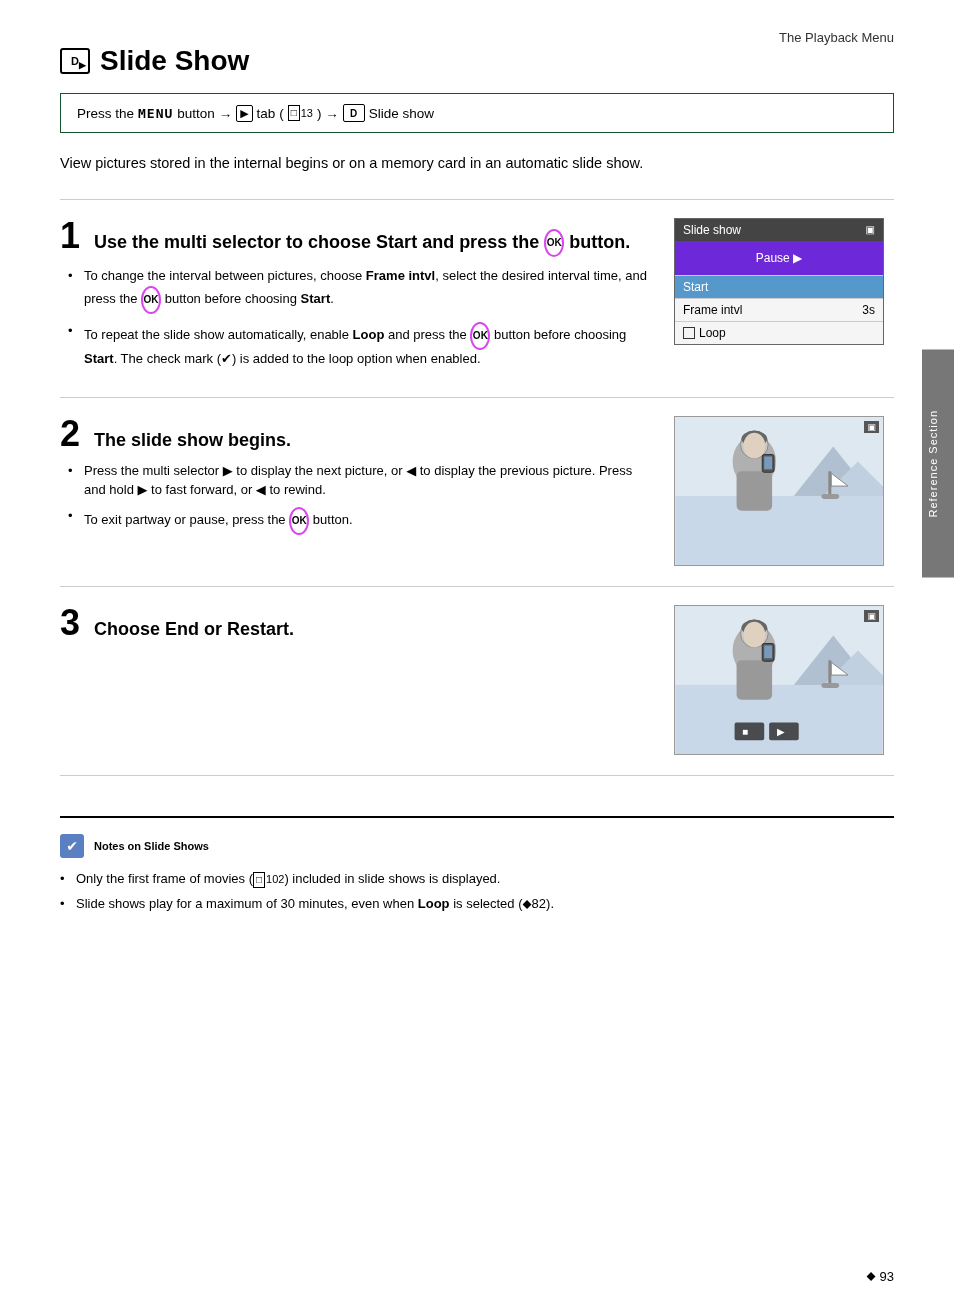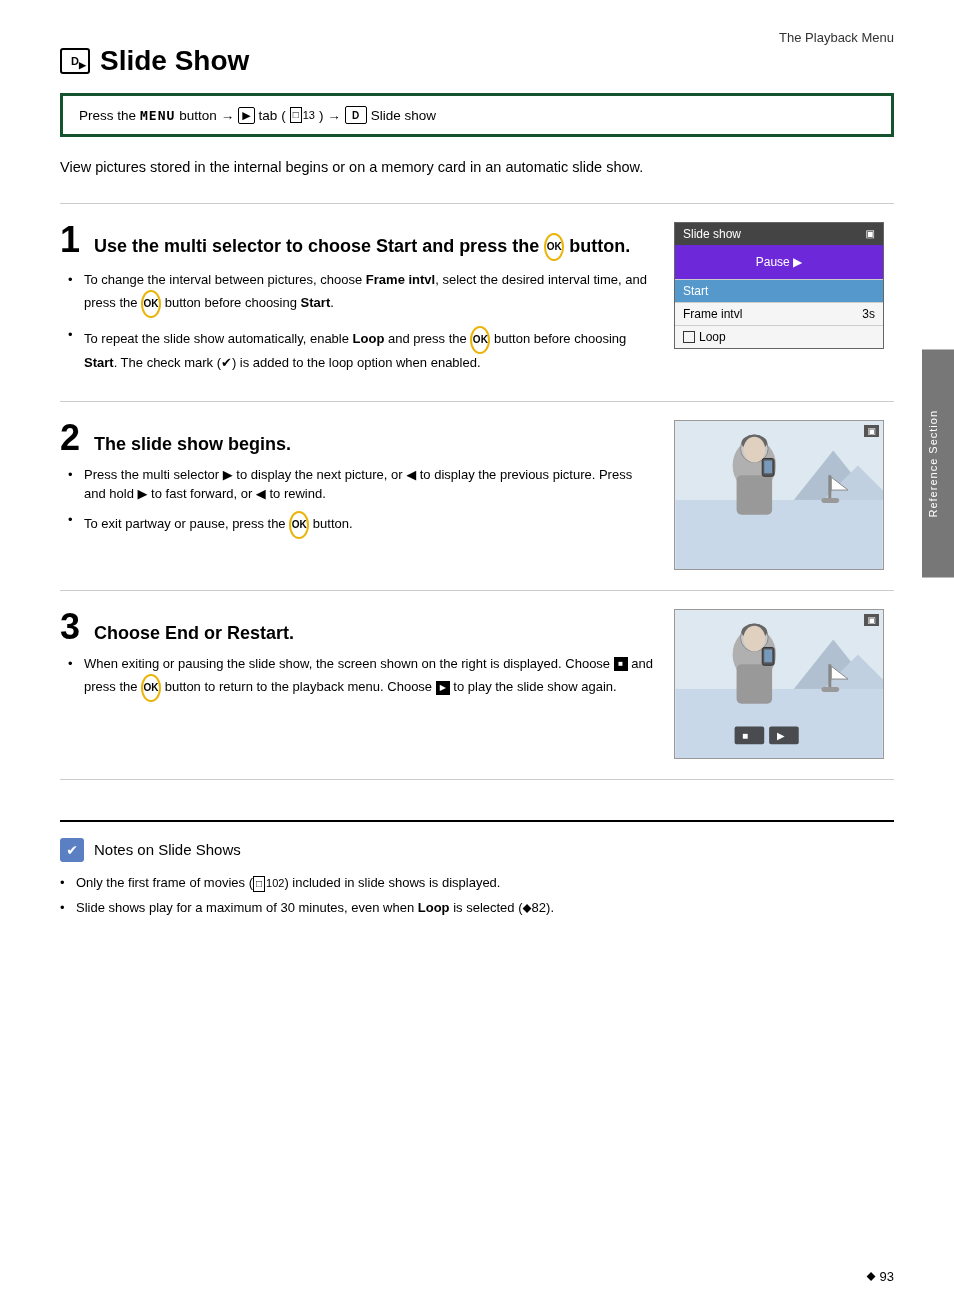--- a/index.html
+++ b/index.html
@@ -47,21 +47,21 @@
       font-size: 9px;
       position: absolute;
       bottom: 2px;
       right: 2px;
     }
     h1 {
       font-size: 28px;
       font-weight: bold;
     }
     .menu-bar {
-      border: 3px solid #14532d;
+      border: 1px solid #14532d;
       padding: 10px 16px;
       margin-bottom: 20px;
       font-size: 13.5px;
       display: flex;
       align-items: center;
       gap: 4px;
       flex-wrap: wrap;
     }
     .menu-key {
       font-family: monospace;
@@ -146,21 +146,21 @@
       position: absolute;
       left: 0;
       top: 0;
     }
     .ok-btn {
       display: inline-flex;
       align-items: center;
       justify-content: center;
       width: 20px;
       height: 28px;
-      border: 2px solid #eab308;
+      border: 2px solid #d946ef;
       border-radius: 50%;
       font-size: 10px;
       font-weight: bold;
       vertical-align: middle;
       line-height: 1;
     }
     
     .slideshow-menu {
       border: 1.5px solid #666;
       background: #f5f5f5;
@@ -228,22 +228,22 @@
       height: 24px;
       background: #5a7fc2;
       display: flex;
       align-items: center;
       justify-content: center;
       color: white;
       font-size: 14px;
       border-radius: 3px;
     }
     .notes-title {
-      font-size: 15px;
-      font-weight: normal;
+      font-size: 11px;
+      font-weight: bold;
     }
     .notes-bullets {
       list-style: none;
       padding: 0;
     }
     .notes-bullets li {
       position: relative;
       padding-left: 16px;
       margin-bottom: 6px;
       font-size: 13px;
@@ -460,25 +460,20 @@
     </div>
   </div>
 
   <div class="section section-last">
     <div class="step-row">
       <div class="step-left">
         <div class="step-header">
           <span class="step-number">3</span>
           <span class="step-title">Choose End or Restart.</span>
         </div>
-        <ul class="step-bullets">
-          <li>
-            When exiting or pausing the slide show, the screen shown on the right is displayed. Choose <span class="small-box">■</span> and press the <span class="ok-btn">OK</span> button to return to the playback menu. Choose <span class="small-play">▶</span> to play the slide show again.
-          </li>
-        </ul>
       </div>
       <div class="step-right">
 
         <div class="camera-illustration">
           <svg viewBox="0 0 210 150" xmlns="http://www.w3.org/2000/svg">
             <rect width="210" height="150" fill="#e8e8e8"></rect>
             <rect width="210" height="80" fill="#dde8f0"></rect>
             <polygon points="120,80 160,30 200,80" fill="#b0c0d0"></polygon>
             <polygon points="150,80 185,45 220,80" fill="#c0d0e0"></polygon>
             <rect y="80" width="210" height="70" fill="#c8d8e8"></rect>

